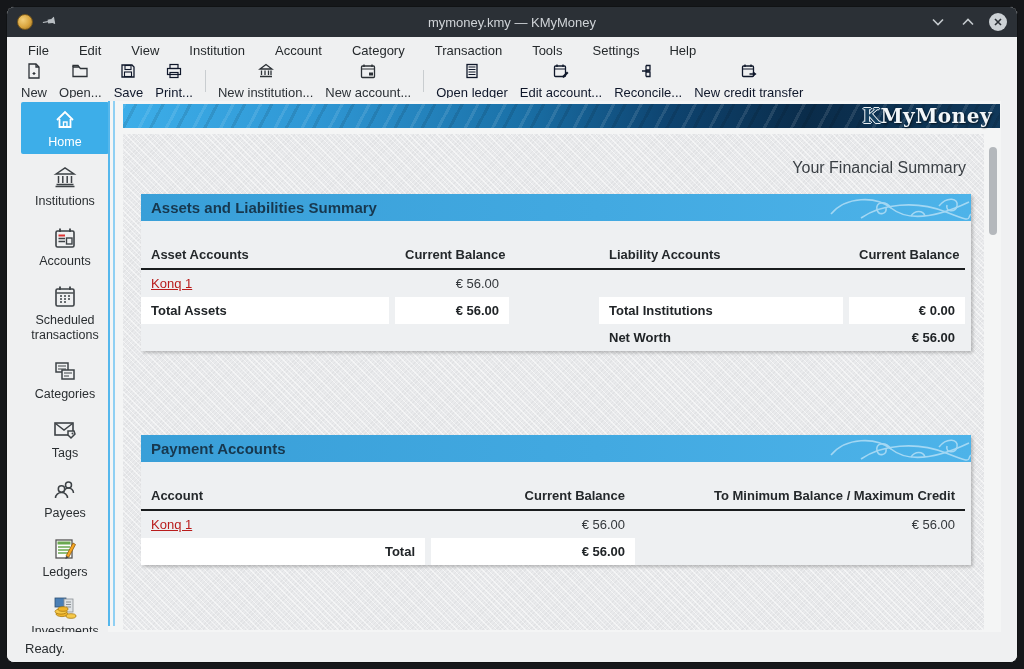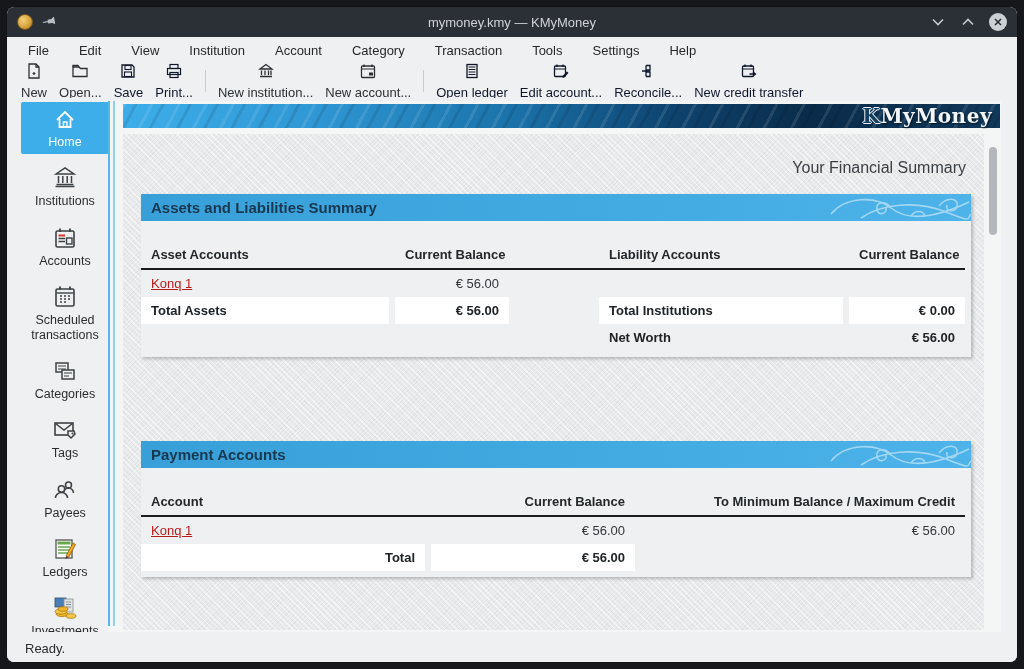--- a/index.html
+++ b/index.html
@@ -77,21 +77,21 @@
 
   .page-title { margin:25px 18px 17px 0; text-align:right; font-size:16px; color:#3a3f44; }
 
   .panel { margin-left:18px; width:830px; background:#eef0f2; box-shadow:2px 2px 3px rgba(0,0,0,0.22); }
   .panel + .panel { margin-top:84px; }
   .panel-header { height:27px; background:linear-gradient(90deg,#399fd8 0%, #42a9e1 55%, #4db3e9 100%);
                   display:flex; align-items:center; padding:0 10px; position:relative; overflow:hidden; }
   .panel-header .ph-title { font-size:15px; font-weight:bold; color:#17384f; position:relative; z-index:2; }
   .flourish { position:absolute; right:0; top:0; height:27px; width:150px; opacity:0.75; }
 
-  .grid { display:grid; font-size:13px; color:#33373b; padding-bottom:6px; }
+  .grid { display:grid; font-size:13px; color:#33373b; }
   .al { grid-template-columns:248px 6px 114px 90px 244px 6px 116px; }
   .pay { grid-template-columns:284px 6px 204px 6px 324px; }
   .cell { height:27px; line-height:27px; padding:0 10px; white-space:nowrap; overflow:hidden; }
   .thead { margin-top:21px; height:26px; line-height:26px; font-weight:bold; color:#24282b; }
   .rule { grid-column:1 / -1; height:2px; background:#191c1e; }
   .num { text-align:right; }
   .white { background:#ffffff; }
   .bold { font-weight:bold; color:#202427; }
   .link { color:#b91c1c; text-decoration:underline;text-align:right; }
 

